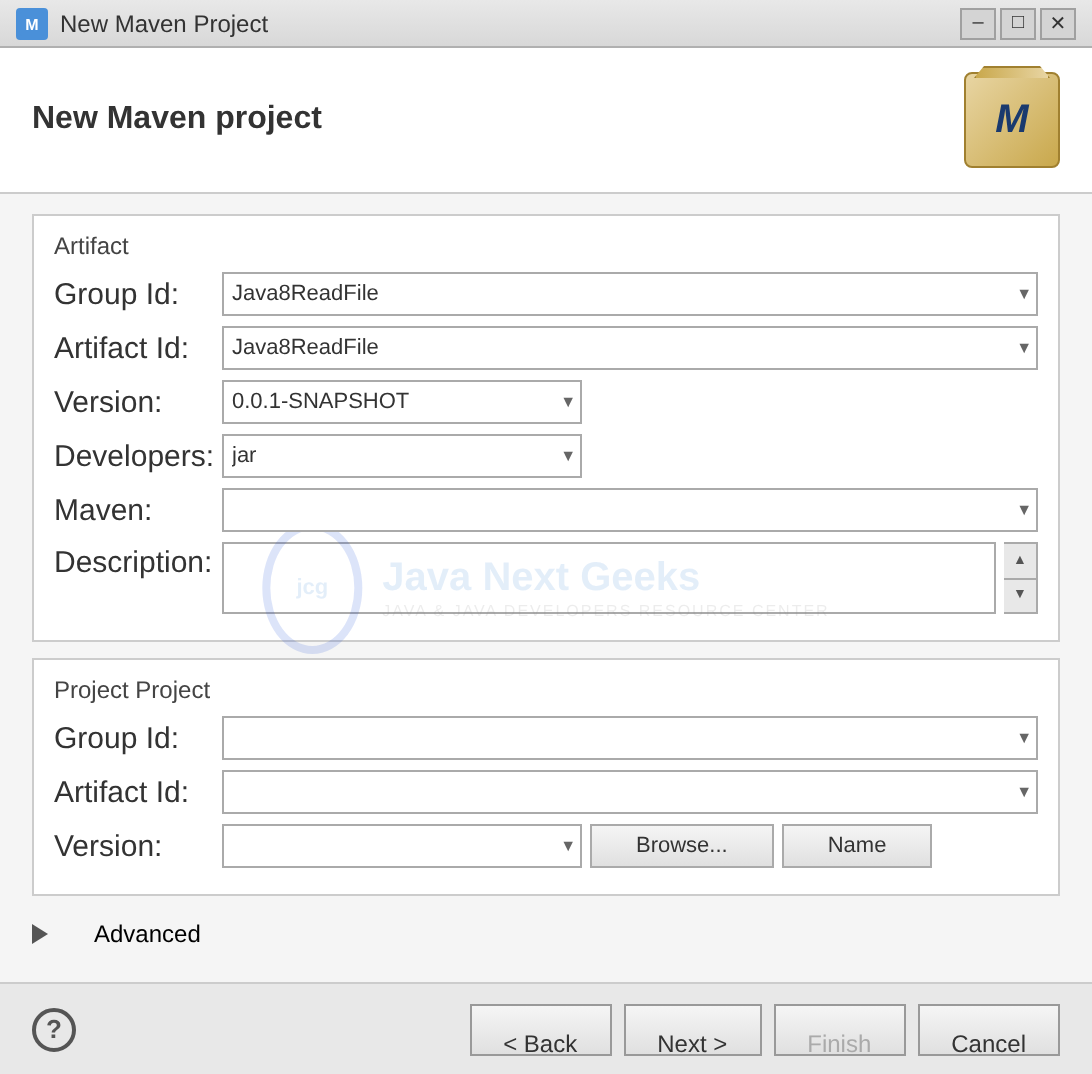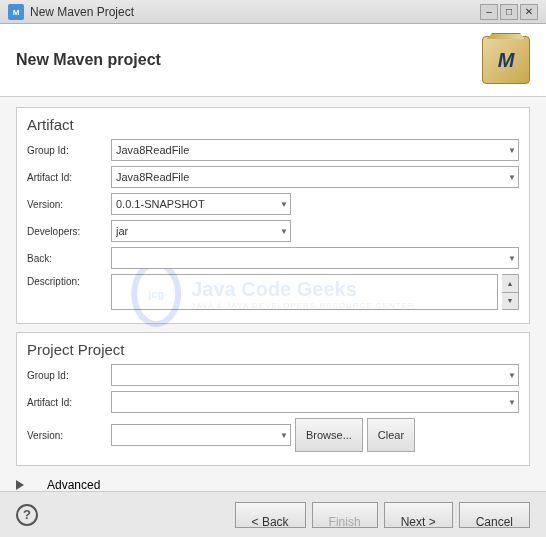--- a/index.html
+++ b/index.html
@@ -113,36 +113,36 @@
     }
 
     .form-section {
       border: 1px solid #ccc;
       background: white;
       padding: 8px 10px;
       margin-bottom: 8px;
     }
 
     .section-title {
-      font-size: 15px;
+      font-size: 12px;
       color: #444;
       margin-bottom: 6px;
     }
 
     .form-row {
       display: flex;
       align-items: center;
       margin-bottom: 5px;
       gap: 4px;
     }
 
     .form-label {
       width: 80px;
       min-width: 80px;
-      font-size: 10px;
+      font-size: 15px;
       color: #333;
       text-align: left;
     }
 
     .form-control {
       flex: 1;
       height: 22px;
       border: 1px solid #aaa;
       background: white;
       padding: 2px 4px;
@@ -227,22 +227,22 @@
     .spin-btn:last-child { border-bottom: none; }
 
     .parent-row-browse {
       display: flex;
       align-items: center;
       margin-bottom: 5px;
       gap: 4px;
     }
 
     .btn-small {
-      height: 34px;
-      padding: 0 10px;
+      height: 22px;
+      padding: 0 22px;
       border: 1px solid #aaa;
       background: linear-gradient(to bottom, #f5f5f5, #e0e0e0);
       font-size: 11px;
       cursor: pointer;
       color: #333;
       white-space: nowrap;
     }
 
     .advanced-section {
       display: flex;
@@ -306,34 +306,34 @@
       pointer-events: none;
       display: flex;
       align-items: center;
       gap: 10px;
       white-space: nowrap;
     }
     .jcg-logo {
       width: 50px;
       height: 66px;
       border-radius: 50%;
-      border: 6px solid #1d4ed8;
+      border: 4px solid #1d4ed8;
       display: flex;
       align-items: center;
       justify-content: center;
       font-size: 11px;
       font-weight: bold;
       color: #4a90d9;
     }
     .jcg-text {
       display: flex;
       flex-direction: column;
     }
     .jcg-main { font-size: 20px; font-weight: bold; color: #4a90d9; }
-    .jcg-sub { font-size: 8px; color: #888; letter-spacing: 1px; text-transform: uppercase; text-decoration: underline; }
+    .jcg-sub { font-size: 8px; color: #888; letter-spacing: 1px; text-transform: uppercase; }
 
     .content-wrapper {
       position: relative;
     }
   </style>
 </head>
 <body>
 
 <div class="title-bar">
   <div class="title-bar-left">
@@ -360,21 +360,21 @@
       <div class="maven-icon-top"></div>
       <span style="position:relative;z-index:1;color:#1a3a6e;font-size:20px;font-weight:bold;font-style:italic;">M</span>
     </div>
   </div>
 
   <div class="dialog-content content-wrapper">
 
     <div class="watermark">
       <div class="jcg-logo">jcg</div>
       <div class="jcg-text">
-        <span class="jcg-main">Java Code Geeks</span>
+        <span class="jcg-main">Java Next Geeks</span>
         <span class="jcg-sub">Java &amp; Java Developers Resource Center</span>
       </div>
     </div>
 
     <div class="form-section">
       <div class="section-title">Artifact</div>
 
       <div class="form-row">
         <span class="form-label">Group Id:</span>
         <div class="select-wrapper">
@@ -410,21 +410,21 @@
             <option>jar</option>
             <option>war</option>
             <option>pom</option>
             <option>ear</option>
           </select>
           <span class="select-arrow">▼</span>
         </div>
       </div>
 
       <div class="form-row">
-        <span class="form-label">Back:</span>
+        <span class="form-label">Maven:</span>
         <div class="select-wrapper">
           <input type="text" class="form-control" value="" style="">
           <span class="select-arrow">▼</span>
         </div>
       </div>
 
       <div class="form-row" style="align-items:flex-start;justify-content:flex-end;">
         <span class="form-label" style="padding-top:2px;">Description:</span>
         <textarea class="description-input" style=""></textarea>
         <div class="description-spinners">
@@ -455,34 +455,34 @@
 
       <div class="parent-row-browse form-row">
         <span class="form-label">Version:</span>
         <div class="version-select">
           <select>
             <option value=""></option>
           </select>
           <span class="select-arrow">▼</span>
         </div>
         <button class="btn-small">Browse...</button>
-        <button class="btn-small">Clear</button>
+        <button class="btn-small">Name</button>
       </div>
     </div>
 
     <div class="advanced-section">
       <div class="triangle-right"></div>
       <span>Advanced</span>
     </div>
 
   </div>
 
   <div class="dialog-footer">
     <div class="help-icon">?</div>
     <div class="footer-buttons">
       <button class="btn-footer">&lt; Back</button>
+      <button class="btn-footer">Next &gt;</button>
       <button class="btn-footer" disabled="">Finish</button>
-      <button class="btn-footer">Next &gt;</button>
       <button class="btn-footer">Cancel</button>
     </div>
   </div>
 
 </div>
 
 </body></html>

